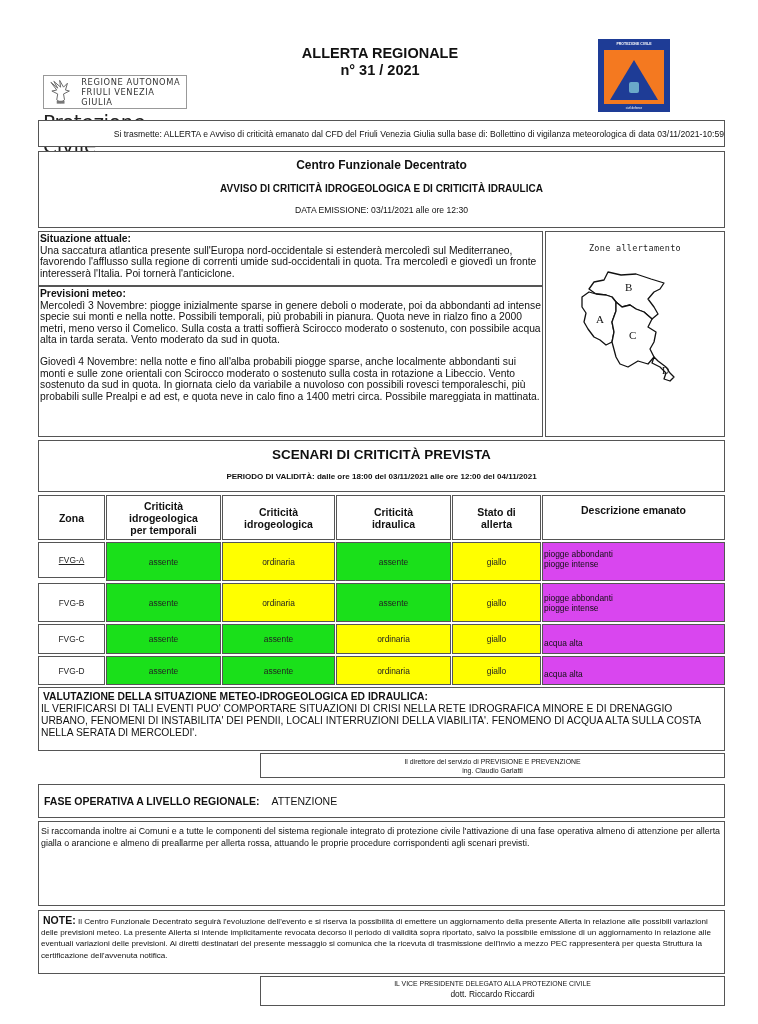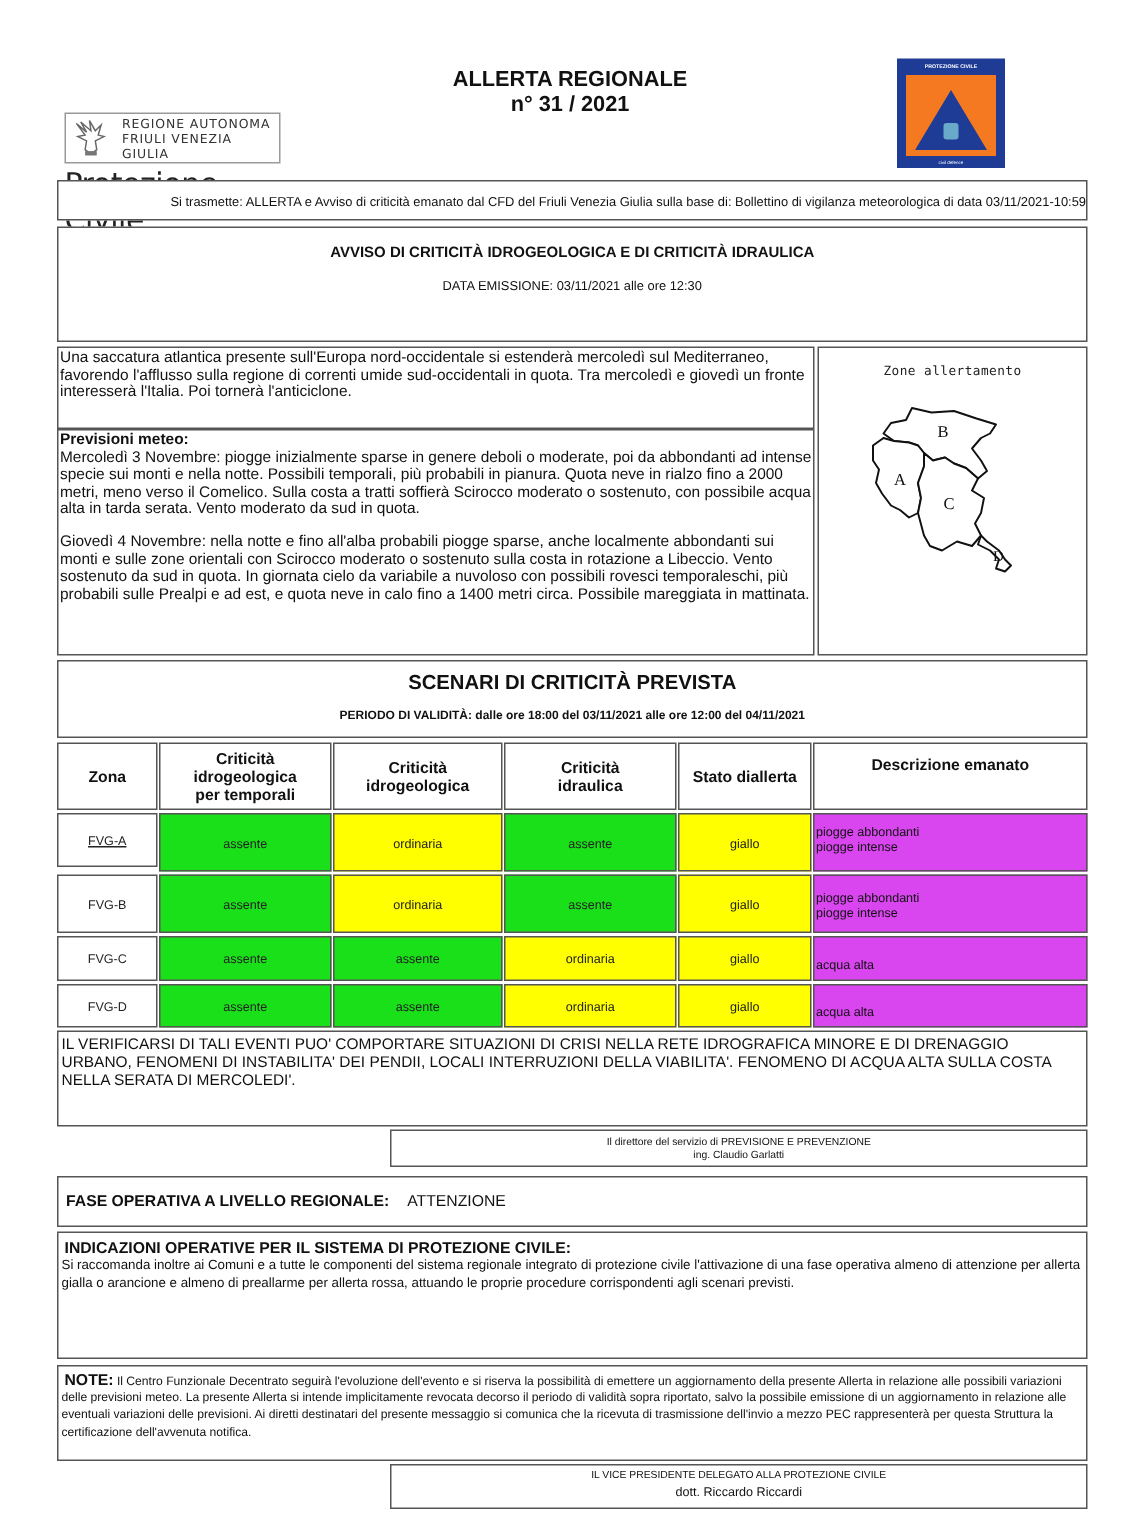--- a/index.html
+++ b/index.html
@@ -97,25 +97,27 @@
   <div class="topband">PROTEZIONE CIVILE</div>
   <div class="orange"></div>
   <div class="tri"></div>
   <div class="shield"></div>
   <div class="botband">civil defence</div>
 </div>
 
 <div id="transmit" class="box">Si trasmette: ALLERTA e Avviso di criticità emanato dal CFD del Friuli Venezia Giulia sulla base di: Bollettino di vigilanza meteorologica di data 03/11/2021-10:59</div>
 
 <div id="cfd" class="box">
+  <div class="h1">Centro Funzionale Decentrato</div>
   <div class="h2">AVVISO DI CRITICITÀ IDROGEOLOGICA E DI CRITICITÀ IDRAULICA</div>
   <div class="h3">DATA EMISSIONE: 03/11/2021 alle ore 12:30</div>
 </div>
 
 <div id="situazione" class="box">
+  <div class="bold">Situazione attuale:</div>
   <div>Una saccatura atlantica presente sull'Europa nord-occidentale si estenderà mercoledì sul Mediterraneo, favorendo l'afflusso sulla regione di correnti umide sud-occidentali in quota. Tra mercoledì e giovedì un fronte interesserà l'Italia. Poi tornerà l'anticiclone.</div>
 </div>
 
 <div id="previsioni" class="box">
   <div class="bold">Previsioni meteo:</div>
   <div>Mercoledì 3 Novembre: piogge inizialmente sparse in genere deboli o moderate, poi da abbondanti ad intense specie sui monti e nella notte. Possibili temporali, più probabili in pianura. Quota neve in rialzo fino a 2000 metri, meno verso il Comelico. Sulla costa a tratti soffierà Scirocco moderato o sostenuto, con possibile acqua alta in tarda serata. Vento moderato da sud in quota.</div>
   <div class="para-gap"></div>
   <div>Giovedì 4 Novembre: nella notte e fino all'alba probabili piogge sparse, anche localmente abbondanti sui monti e sulle zone orientali con Scirocco moderato o sostenuto sulla costa in rotazione a Libeccio. Vento sostenuto da sud in quota. In giornata cielo da variabile a nuvoloso con possibili rovesci temporaleschi, più probabili sulle Prealpi e ad est, e quota neve in calo fino a 1400 metri circa. Possibile mareggiata in mattinata.</div>
 </div>
 
@@ -155,21 +157,21 @@
     <span>per temporali</span>
   </div>
   <div class="cell hdr" style="left:222px;top:495px;width:113px;height:45px;flex-direction:column;">
     <span>Criticità</span>
     <span>idrogeologica</span>
   </div>
   <div class="cell hdr" style="left:336px;top:495px;width:115px;height:45px;flex-direction:column;">
     <span>Criticità</span>
     <span>idraulica</span>
   </div>
-  <div class="cell hdr" style="left:452px;top:495px;width:89px;height:45px;">
+  <div class="cell hdr" style="left:452px;top:495px;width:89px;height:45px;flex-direction:column;">
     <span>Stato di</span>
     <span>allerta</span>
   </div>
   <div class="cell hdr" style="left:542px;top:495px;width:183px;height:45px;align-items:flex-start;padding-top:8px;">Descrizione emanato</div>
 
   <div class="cell val white" style="left:38px;top:542px;width:67px;height:36px;text-decoration:underline;">FVG-A</div>
   <div class="cell val green" style="left:106px;top:542px;width:115px;height:39px;">assente</div>
   <div class="cell val yellow" style="left:222px;top:542px;width:113px;height:39px;">ordinaria</div>
   <div class="cell val green" style="left:336px;top:542px;width:115px;height:39px;">assente</div>
   <div class="cell val yellow" style="left:452px;top:542px;width:89px;height:39px;">giallo</div>
@@ -197,34 +199,34 @@
 
   <div class="cell val white" style="left:38px;top:656px;width:67px;height:29px;">FVG-D</div>
   <div class="cell val green" style="left:106px;top:656px;width:115px;height:29px;">assente</div>
   <div class="cell val green" style="left:222px;top:656px;width:113px;height:29px;">assente</div>
   <div class="cell val yellow" style="left:336px;top:656px;width:115px;height:29px;">ordinaria</div>
   <div class="cell val yellow" style="left:452px;top:656px;width:89px;height:29px;">giallo</div>
   <div class="cell desc" style="left:542px;top:656px;width:183px;height:29px;">acqua alta</div>
 </div>
 
 <div id="valutazione" class="box">
+  <div class="bold" style="margin-left:2px;">VALUTAZIONE DELLA SITUAZIONE METEO-IDROGEOLOGICA ED IDRAULICA:</div>
   <div>IL VERIFICARSI DI TALI EVENTI PUO' COMPORTARE SITUAZIONI DI CRISI NELLA RETE IDROGRAFICA MINORE E DI DRENAGGIO URBANO, FENOMENI DI INSTABILITA' DEI PENDII, LOCALI INTERRUZIONI DELLA VIABILITA'. FENOMENO DI ACQUA ALTA SULLA COSTA NELLA SERATA DI MERCOLEDI'.</div>
 </div>
 
 <div id="direttore" class="box">
   <div>Il direttore del servizio di PREVISIONE E PREVENZIONE</div>
   <div>ing. Claudio Garlatti</div>
 </div>
 
 <div id="fase" class="box">
   <span class="bold">FASE OPERATIVA A LIVELLO REGIONALE:</span><span class="val2">ATTENZIONE</span>
 </div>
 
 <div id="indicazioni" class="box">
-  <div class="t">INDICAZIONI OPERATIVE PER IL SISTEMA DI PROTEZIONE CIVILE:</div>
   <div class="p2">Si raccomanda inoltre ai Comuni e a tutte le componenti del sistema regionale integrato di protezione civile l'attivazione di una fase operativa almeno di attenzione per allerta gialla o arancione e almeno di preallarme per allerta rossa, attuando le proprie procedure corrispondenti agli scenari previsti.</div>
 </div>
 
 <div id="note" class="box">
   <span class="lbl">NOTE:</span>
   <span>Il Centro Funzionale Decentrato seguirà l'evoluzione dell'evento e si riserva la possibilità di emettere un aggiornamento della presente Allerta in relazione alle possibili variazioni delle previsioni meteo. La presente Allerta si intende implicitamente revocata decorso il periodo di validità sopra riportato, salvo la possibile emissione di un aggiornamento in relazione alle eventuali variazioni delle previsioni. Ai diretti destinatari del presente messaggio si comunica che la ricevuta di trasmissione dell'invio a mezzo PEC rappresenterà per questa Struttura la certificazione dell'avvenuta notifica.</span>
 </div>
 
 <div id="vicepres" class="box">
   <div class="r1">IL VICE PRESIDENTE DELEGATO ALLA PROTEZIONE CIVILE</div>

